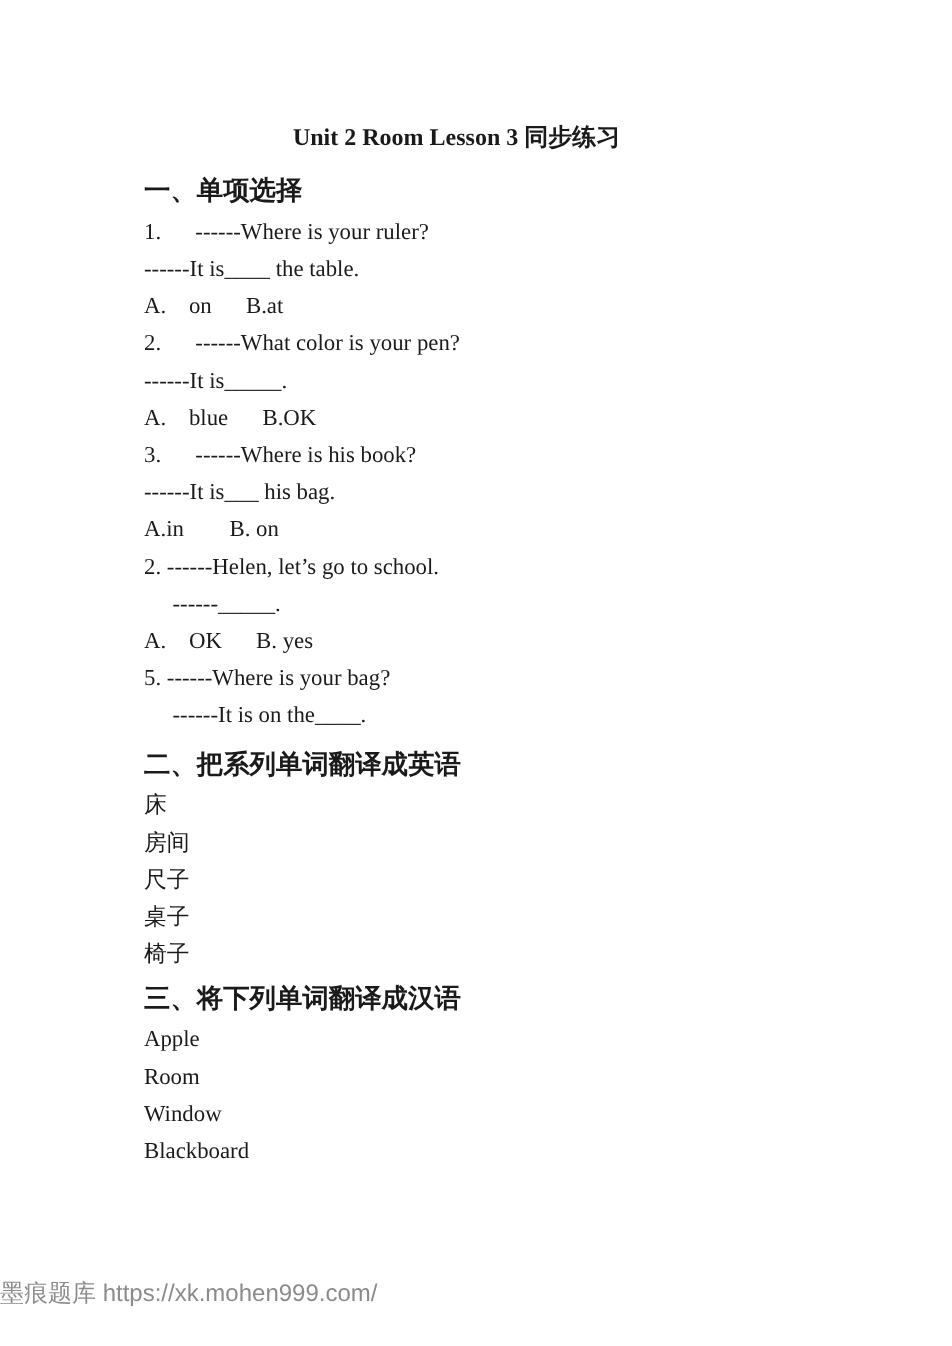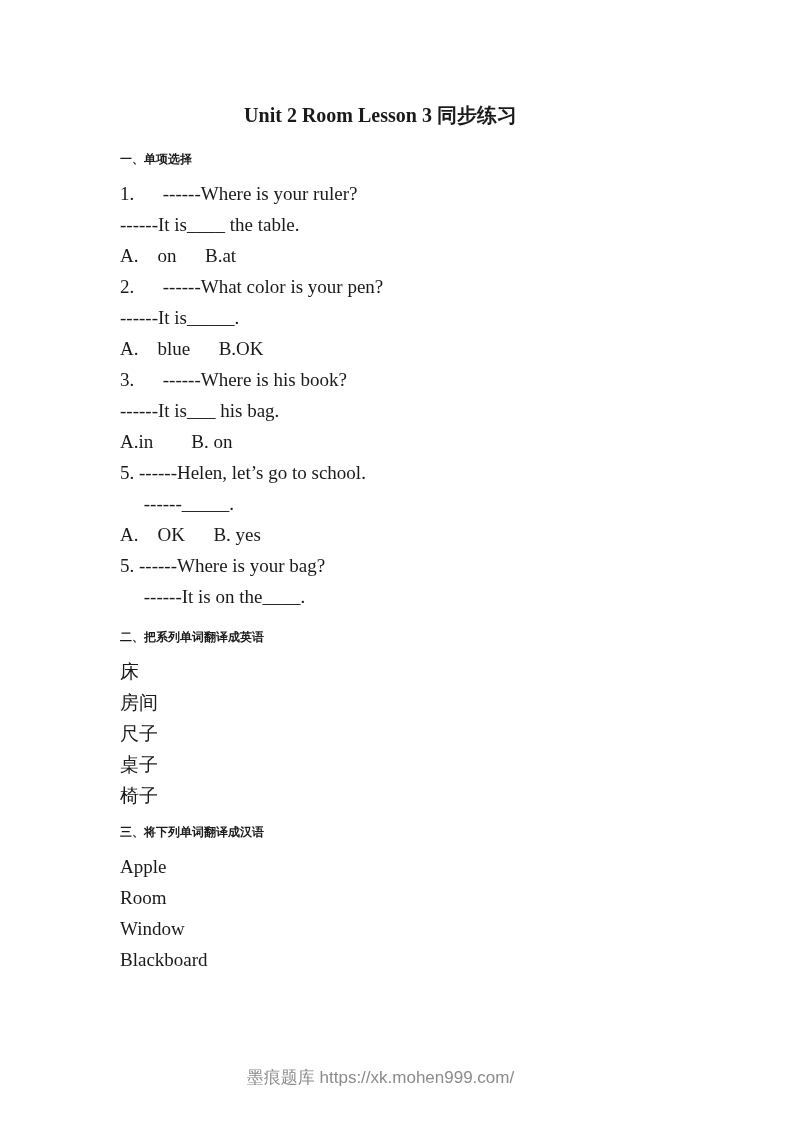--- a/index.html
+++ b/index.html
@@ -25,44 +25,44 @@
     font-weight: bold;
     line-height: 30px;
     white-space: pre-wrap;
   }
   .section {
     margin: 0;
   }
   .section-heading {
     margin: 0;
     font-family: "Liberation Sans", sans-serif;
-    font-size: 12px;
+    font-size: 22px;
     font-weight: bold;
     line-height: 30px;
   }
   .section .lines {
     margin: 4px 0 6px 0;
   }
   .line {
     margin: 0;
     font-size: 19px;
     line-height: 31px;
     white-space: pre-wrap;
   }
   .sec-gap-1 { margin-top: 0; }
   .sec-gap-2 { margin-top: 10px; }
   .sec-gap-3 { }
   .footer {
     position: absolute;
     left: 0;
     right: 0;
     top: 1066px;
-    text-align: center;
+    text-align: left;
     font-family: "Liberation Sans", sans-serif;
-    font-size: 17px;
+    font-size: 20px;
     line-height: 24px;
     color: #8b8b8b;
   }
 </style>
 </head>
 <body>
 
 <div class="page">
 
   <h1 class="doc-title">Unit 2 Room Lesson 3 同步练习</h1>
@@ -72,21 +72,21 @@
     <div class="lines">
         <p class="line">1.      ------Where is your ruler?</p>
         <p class="line">------It is____ the table.</p>
         <p class="line">A.    on      B.at</p>
         <p class="line">2.      ------What color is your pen?</p>
         <p class="line">------It is_____.</p>
         <p class="line">A.    blue      B.OK</p>
         <p class="line">3.      ------Where is his book?</p>
         <p class="line">------It is___ his bag.</p>
         <p class="line">A.in        B. on</p>
-        <p class="line">5. ------Helen, let’s go to school.</p>
+        <p class="line">2. ------Helen, let’s go to school.</p>
         <p class="line">     ------_____.</p>
         <p class="line">A.    OK      B. yes</p>
         <p class="line">5. ------Where is your bag?</p>
         <p class="line">     ------It is on the____.</p>
       </div>
   </div>
 
   <div class="section sec-gap-2">
     <h2 class="section-heading">二、把系列单词翻译成英语</h2>
     <div class="lines">

